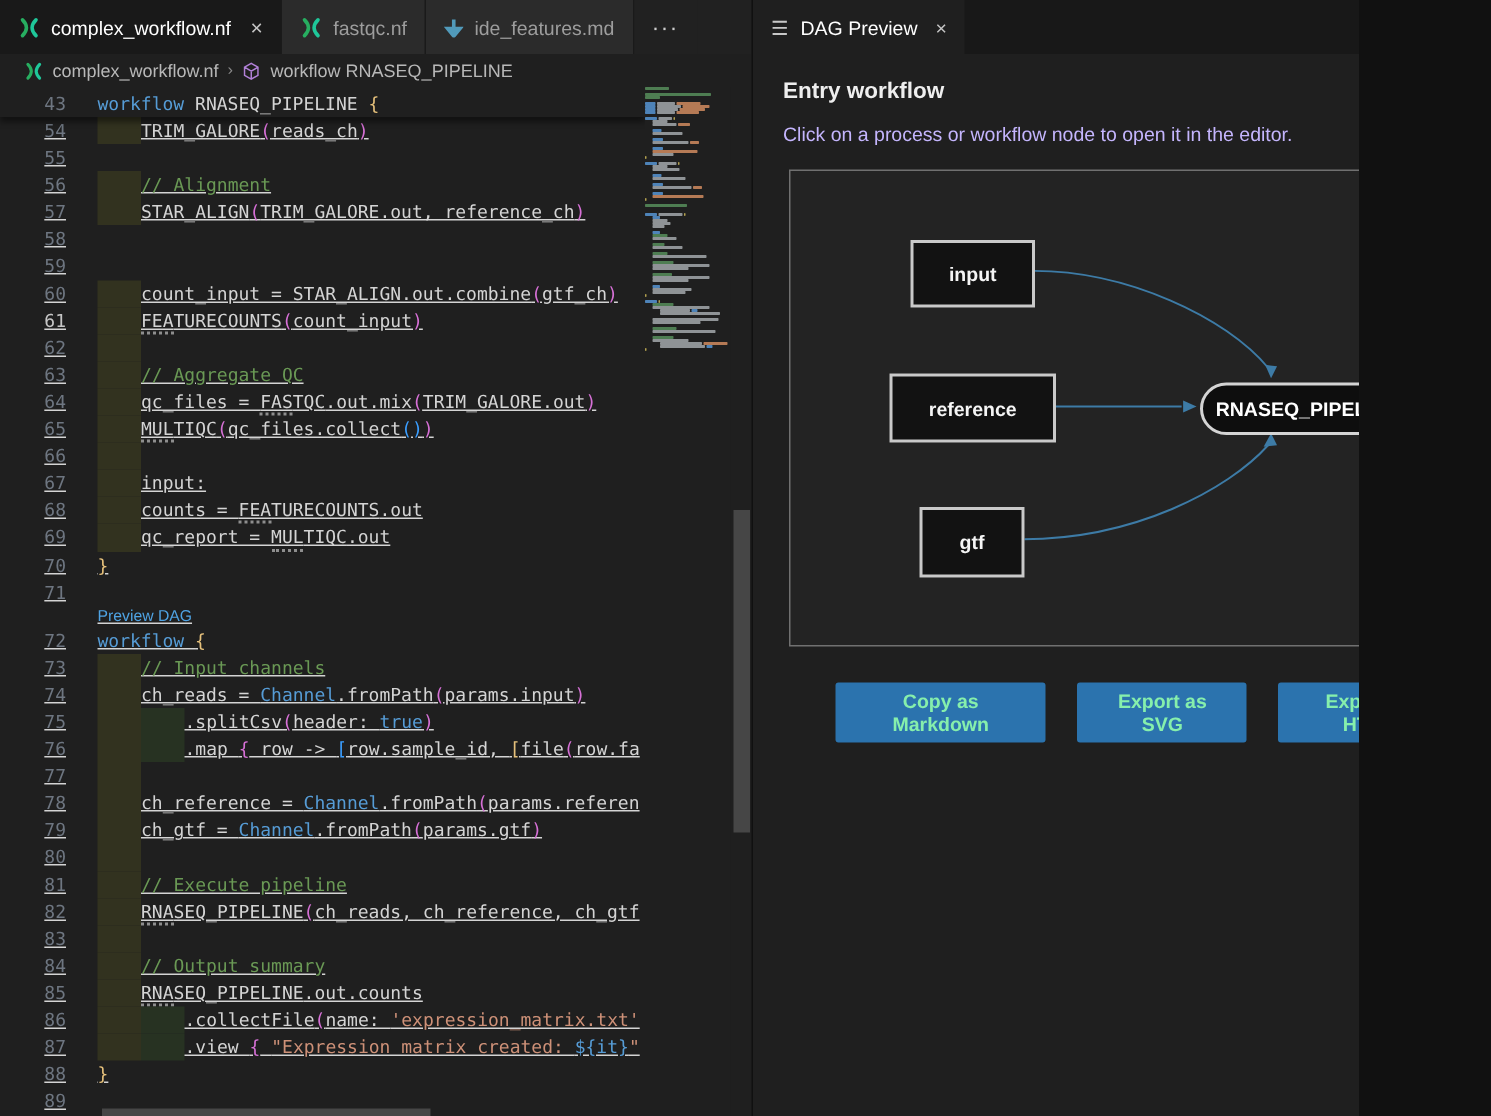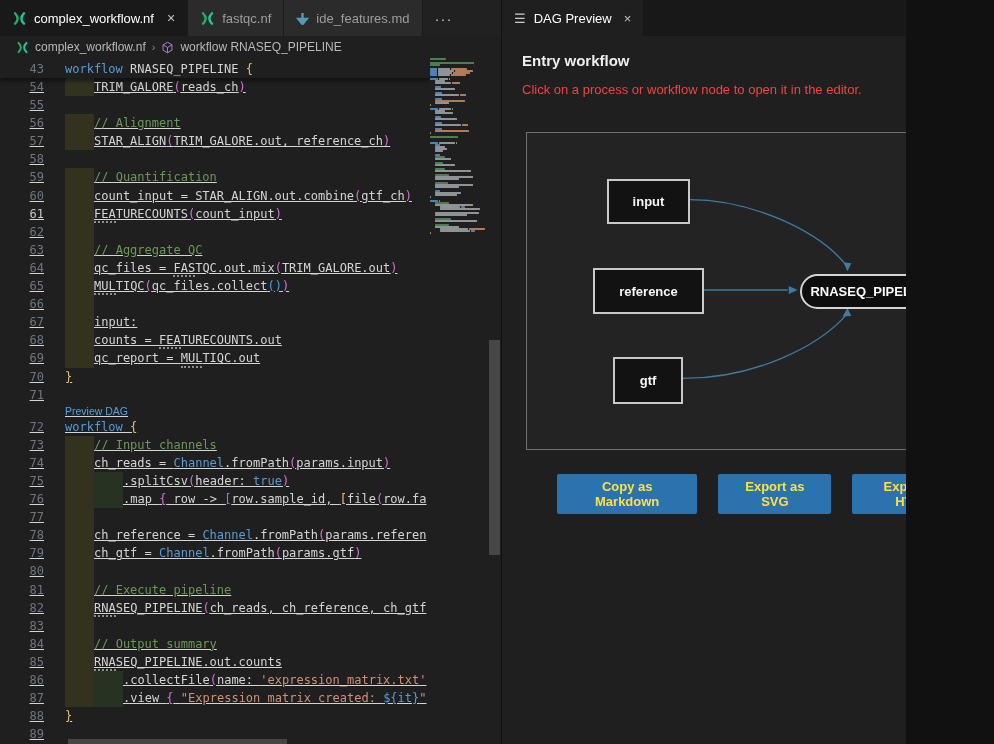--- a/index.html
+++ b/index.html
@@ -55,37 +55,37 @@
   .dag-pane { position:absolute; left:501px; top:0; width:493px; height:744px; background:#1f1f1f; border-left:1px solid #101010; }
   .panel-tab-bar { display:flex; height:36px; background:#181818; align-items:stretch; }
   .panel-tab { display:flex; align-items:center; gap:8px; padding:0 12px; background:#1f1f1f; color:#ffffff; font-size:13px; cursor:pointer; }
   .panel-tab .hamburger { color:#c8c8c8; font-size:13px; }
   .panel-actions { margin-left:auto; display:flex; align-items:center; gap:14px; padding-right:14px; }
   .panel-actions .act { color:#c0c0c0; cursor:pointer; display:flex; align-items:center; }
   .dots { font-size:15px; letter-spacing:1px; color:#c0c0c0; }
 
   .panel-body { padding:16px 20px 0 20px; }
   .panel-body h2 { font-size:15px; font-weight:700; color:#eeeeee; margin-bottom:13px; }
-  .panel-body p  { font-size:13px; color:#ef4444; margin-bottom:35px; }
+  .panel-body p  { font-size:13px; color:#c4b5fd; margin-bottom:16px; }
 
   .diagram { position:relative; width:448px; height:318px; margin-left:4px; background:#232323; border:1px solid #707070; }
   .edges { position:absolute; left:0; top:0; width:100%; height:100%; }
   .cluster { position:absolute; left:33px; top:15px; width:177px; height:287px; border:1px solid #8c8c8c; }
   .cluster-label { position:absolute; top:5px; left:0; width:100%; text-align:center; font-size:13px; font-weight:700; color:#b0b0b0; }
   .dnode { position:absolute; display:flex; align-items:center; justify-content:center; background:#121212;
            border:2px solid #c9c9c9; color:#f5f5f5; font-size:13px; font-weight:600; cursor:pointer; }
   .n-input { left:80px; top:46px; width:83px; height:45px; }
   .n-reference { left:66px; top:135px; width:111px; height:46px; }
   .n-gtf { left:86px; top:224px; width:70px; height:47px; }
   .n-entry { position:absolute; left:273px; top:141px; width:143px; height:35px; border-radius:18px;
              background:#0e0e0e; border:2px solid #d4d4d4; display:flex; align-items:center; justify-content:center;
              color:#ffffff; font-size:13px; font-weight:600; cursor:pointer; }
 
   .button-row { display:flex; gap:21px; margin:24px 0 0 35px; }
-  .btn { background:#2b73ae; color:#fde047; border:none; font-family:"Liberation Sans",sans-serif;
+  .btn { background:#2b73ae; color:#86efac; border:none; font-family:"Liberation Sans",sans-serif;
          font-size:13px; font-weight:600; padding:5px 13px; border-radius:2px; cursor:pointer; }
 
   .nf-icon, .md-icon, .cube-icon { display:inline-flex; flex:0 0 auto; }
 </style>
 </head>
 <body>
 
 <div class="window">
 
   <div class="editor-pane">
@@ -141,21 +141,21 @@
     <div class="editor">
       <div class="sticky-line" id="sticky-line">
           <div class="line"><div class="gutter">43</div><div class="lc"><span class="kw">workflow </span><span class="pl">RNASEQ_PIPELINE </span><span class="b1">{</span></div></div>
         </div>
       <div class="code-scroll" id="code-scroll">
           <div class="line"><div class="gutter">54</div><div class="lc"><span class="ib ib1"></span><span class="pl">TRIM_GALORE</span><span class="b2">(</span><span class="pl">reads_ch</span><span class="b2">)</span></div></div>
           <div class="line"><div class="gutter">55</div><div class="lc"></div></div>
           <div class="line"><div class="gutter">56</div><div class="lc"><span class="ib ib1"></span><span class="cm">// Alignment</span></div></div>
           <div class="line"><div class="gutter">57</div><div class="lc"><span class="ib ib1"></span><span class="pl">STAR_ALIGN</span><span class="b2">(</span><span class="pl">TRIM_GALORE.out, reference_ch</span><span class="b2">)</span></div></div>
           <div class="line"><div class="gutter">58</div><div class="lc"></div></div>
-          <div class="line"><div class="gutter">59</div><div class="lc"><span class="ib ib1"></span><span class="cm">// Quantification</span></div></div>
+          <div class="line"><div class="gutter">59</div></div>
           <div class="line"><div class="gutter">60</div><div class="lc"><span class="ib ib1"></span><span class="pl">count_input = STAR_ALIGN.out.combine</span><span class="b2">(</span><span class="pl">gtf_ch</span><span class="b2">)</span></div></div>
           <div class="line"><div class="gutter gcur">61</div><div class="lc"><span class="ib ib1"></span><span class="pl dotted">FEA</span><span class="pl">TURECOUNTS</span><span class="b2">(</span><span class="pl">count_input</span><span class="b2">)</span></div></div>
           <div class="line"><div class="gutter">62</div><div class="lc"><span class="ib ib1"></span></div></div>
           <div class="line"><div class="gutter">63</div><div class="lc"><span class="ib ib1"></span><span class="cm">// Aggregate QC</span></div></div>
           <div class="line"><div class="gutter">64</div><div class="lc"><span class="ib ib1"></span><span class="pl">qc_files = </span><span class="pl dotted">FAS</span><span class="pl">TQC</span><span class="pl">.out.mix</span><span class="b2">(</span><span class="pl">TRIM_GALORE.out</span><span class="b2">)</span></div></div>
           <div class="line"><div class="gutter">65</div><div class="lc"><span class="ib ib1"></span><span class="pl dotted">MUL</span><span class="pl">TIQC</span><span class="b2">(</span><span class="pl">qc_files.collect</span><span class="b3">(</span><span class="b3">)</span><span class="b2">)</span></div></div>
           <div class="line"><div class="gutter">66</div><div class="lc"><span class="ib ib1"></span></div></div>
           <div class="line"><div class="gutter">67</div><div class="lc"><span class="ib ib1"></span><span class="pl">input:</span></div></div>
           <div class="line"><div class="gutter">68</div><div class="lc"><span class="ib ib1"></span><span class="pl">counts = </span><span class="pl dotted">FEA</span><span class="pl">TURECOUNTS</span><span class="pl">.out</span></div></div>
           <div class="line"><div class="gutter">69</div><div class="lc"><span class="ib ib1"></span><span class="pl">qc_report = </span><span class="pl dotted">MUL</span><span class="pl">TIQC</span><span class="pl">.out</span></div></div>

